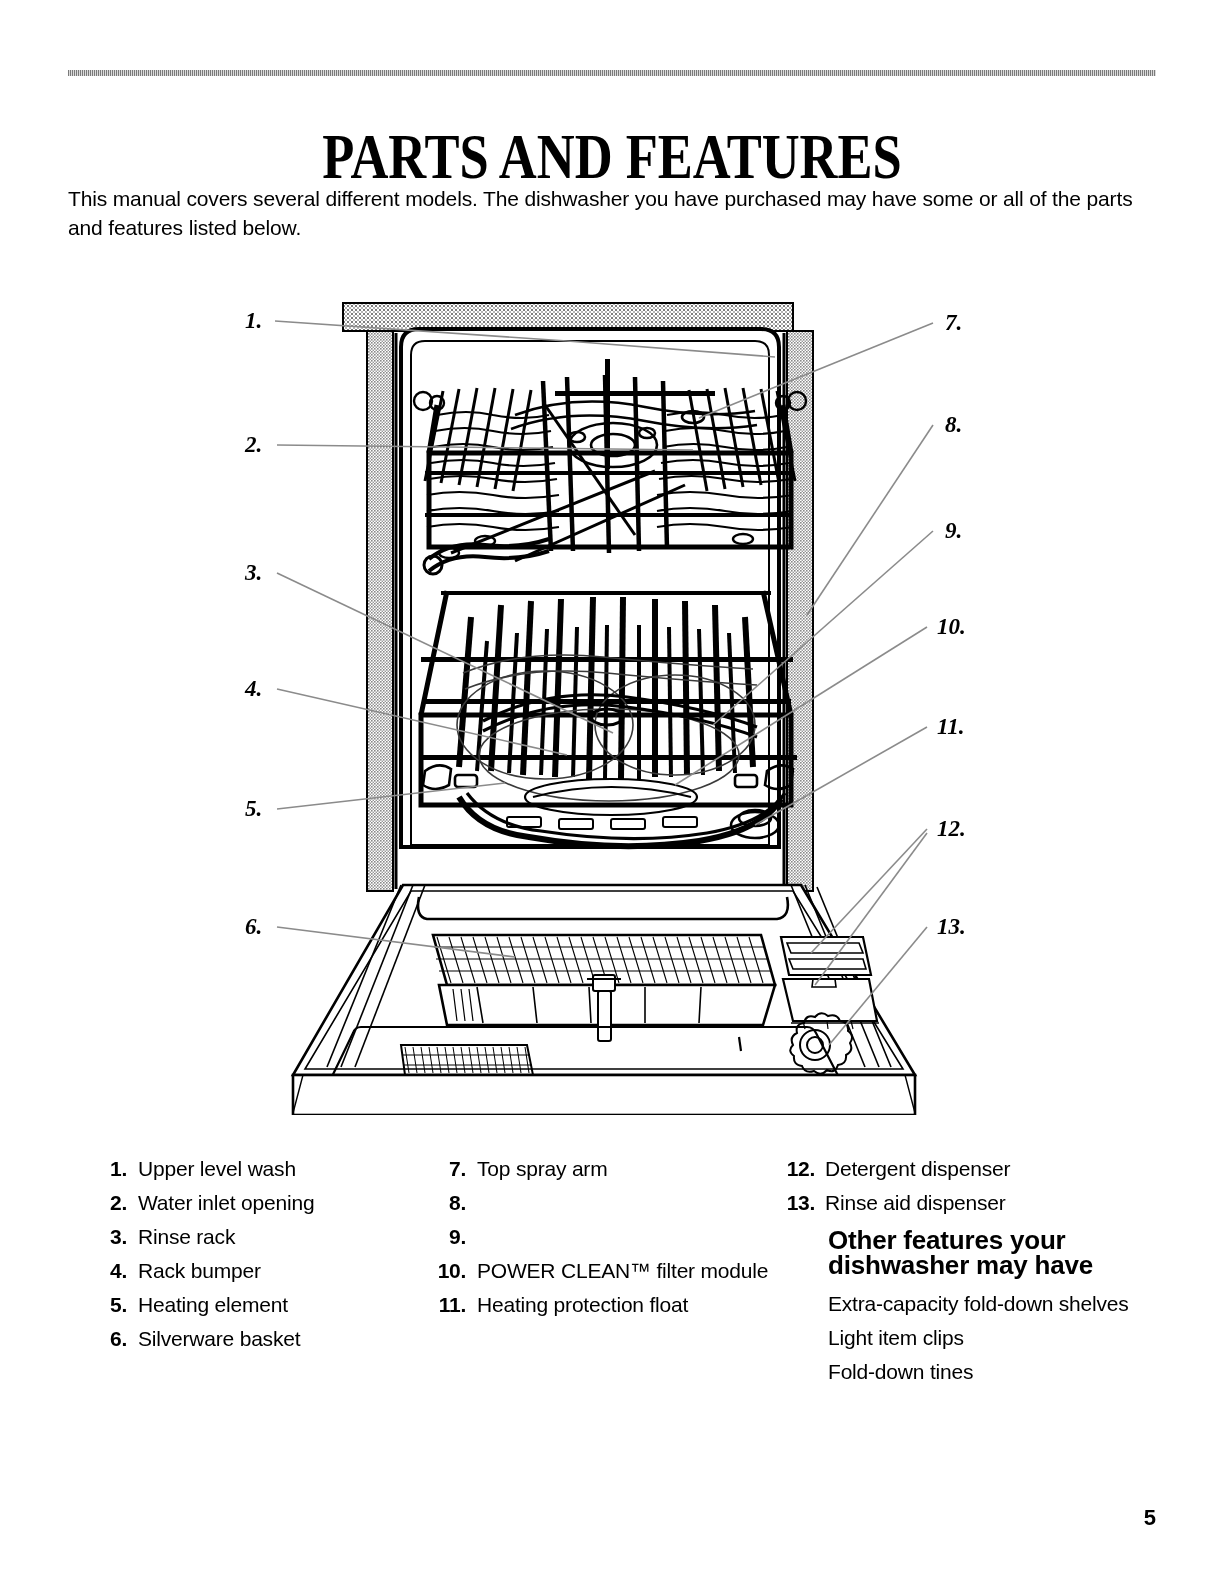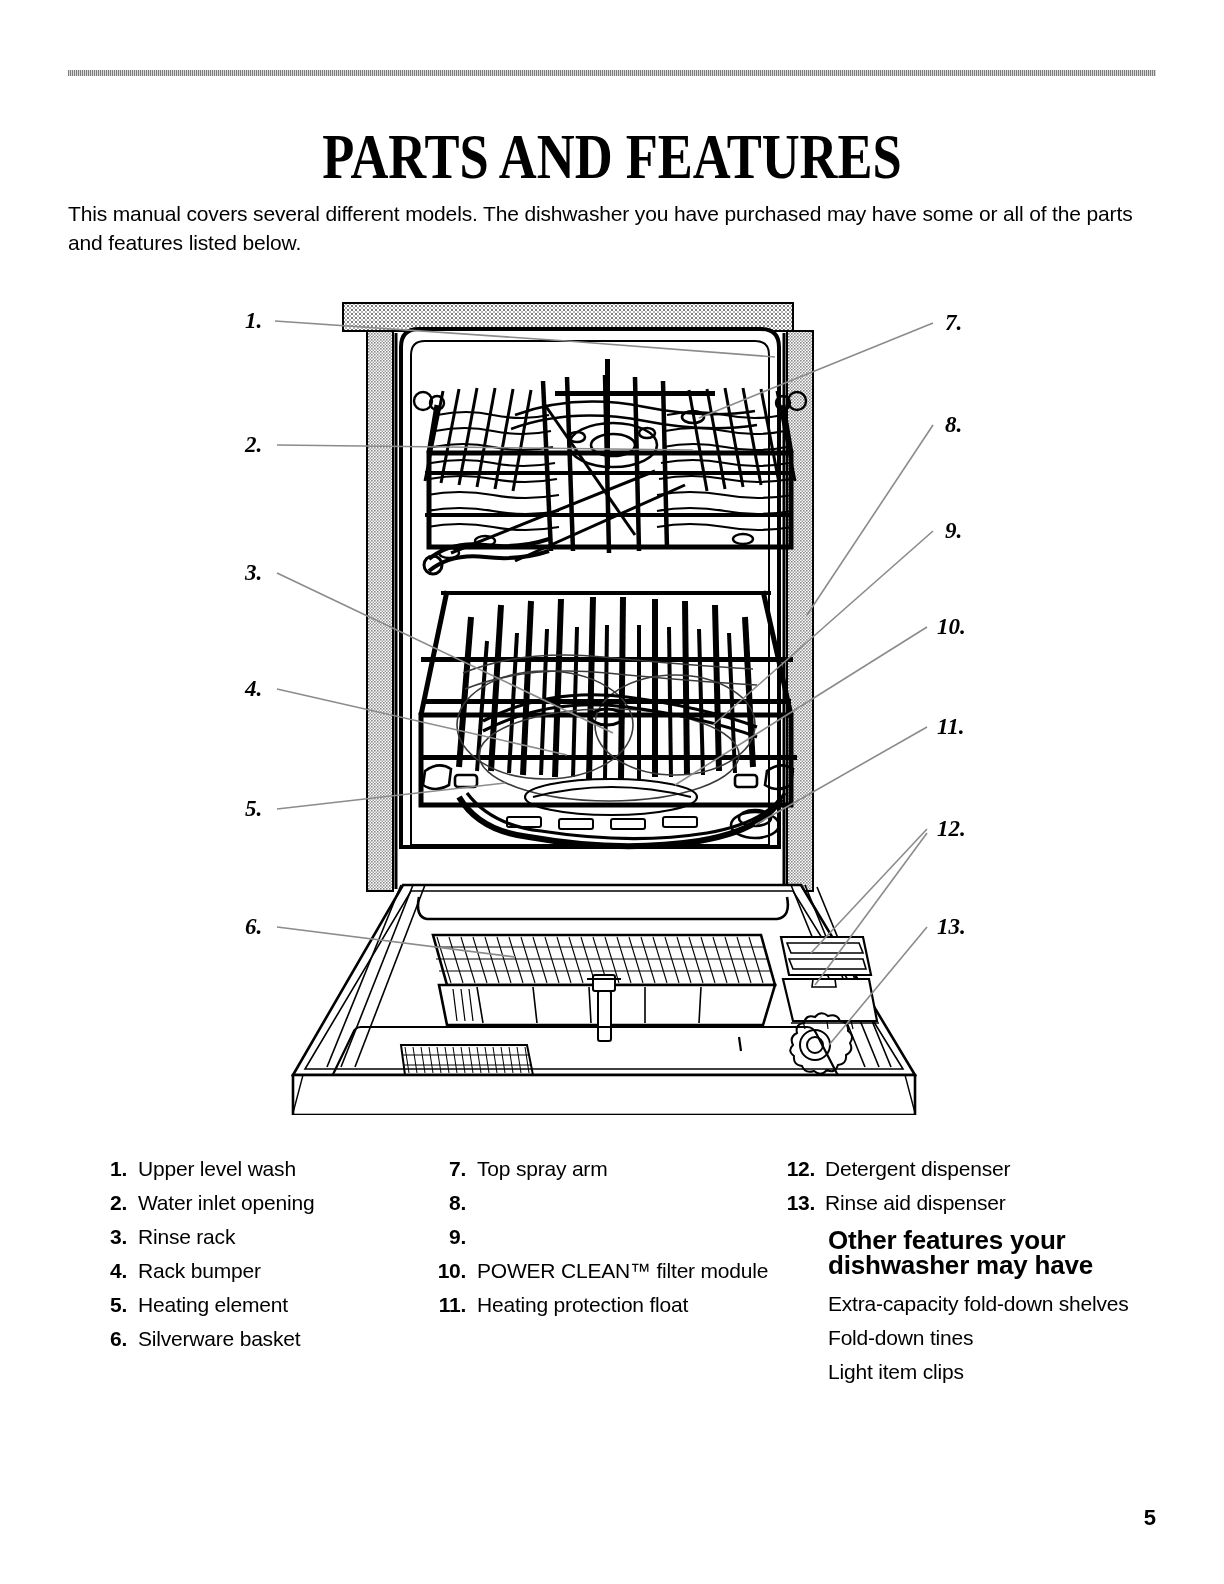--- a/index.html
+++ b/index.html
@@ -51,21 +51,21 @@
     transform: scaleX(0.82);
     transform-origin: 50% 0%;
     line-height: 1.0;
     white-space: nowrap;
   }
 
   
   .intro {
     position: absolute;
     left: 68px;
-    top: 178px;
+    top: 163px;
     width: 1080px;
     font-size: 21px;
     line-height: 29px;
     font-family: "Liberation Sans", sans-serif;
     letter-spacing: -0.15px;
   }
 
   
   .figure {
     position: absolute;
@@ -523,21 +523,21 @@
       <div class="li">
         <span class="num">12.</span>
         <span class="lbl">Detergent dispenser</span>
       </div>
       <div class="li">
         <span class="num">13.</span>
         <span class="lbl">Rinse aid dispenser</span>
       </div>
       <div class="other-head">Other features your dishwasher may have</div>
       <div class="other-item">Extra-capacity fold-down shelves</div>
+      <div class="other-item">Light item clips</div>
       <div class="other-item">Fold-down tines</div>
-      <div class="other-item">Light item clips</div>
     </div>
 
   </div>
 
   <div class="page-number">5</div>
 
 </div>
 
 </body></html>

